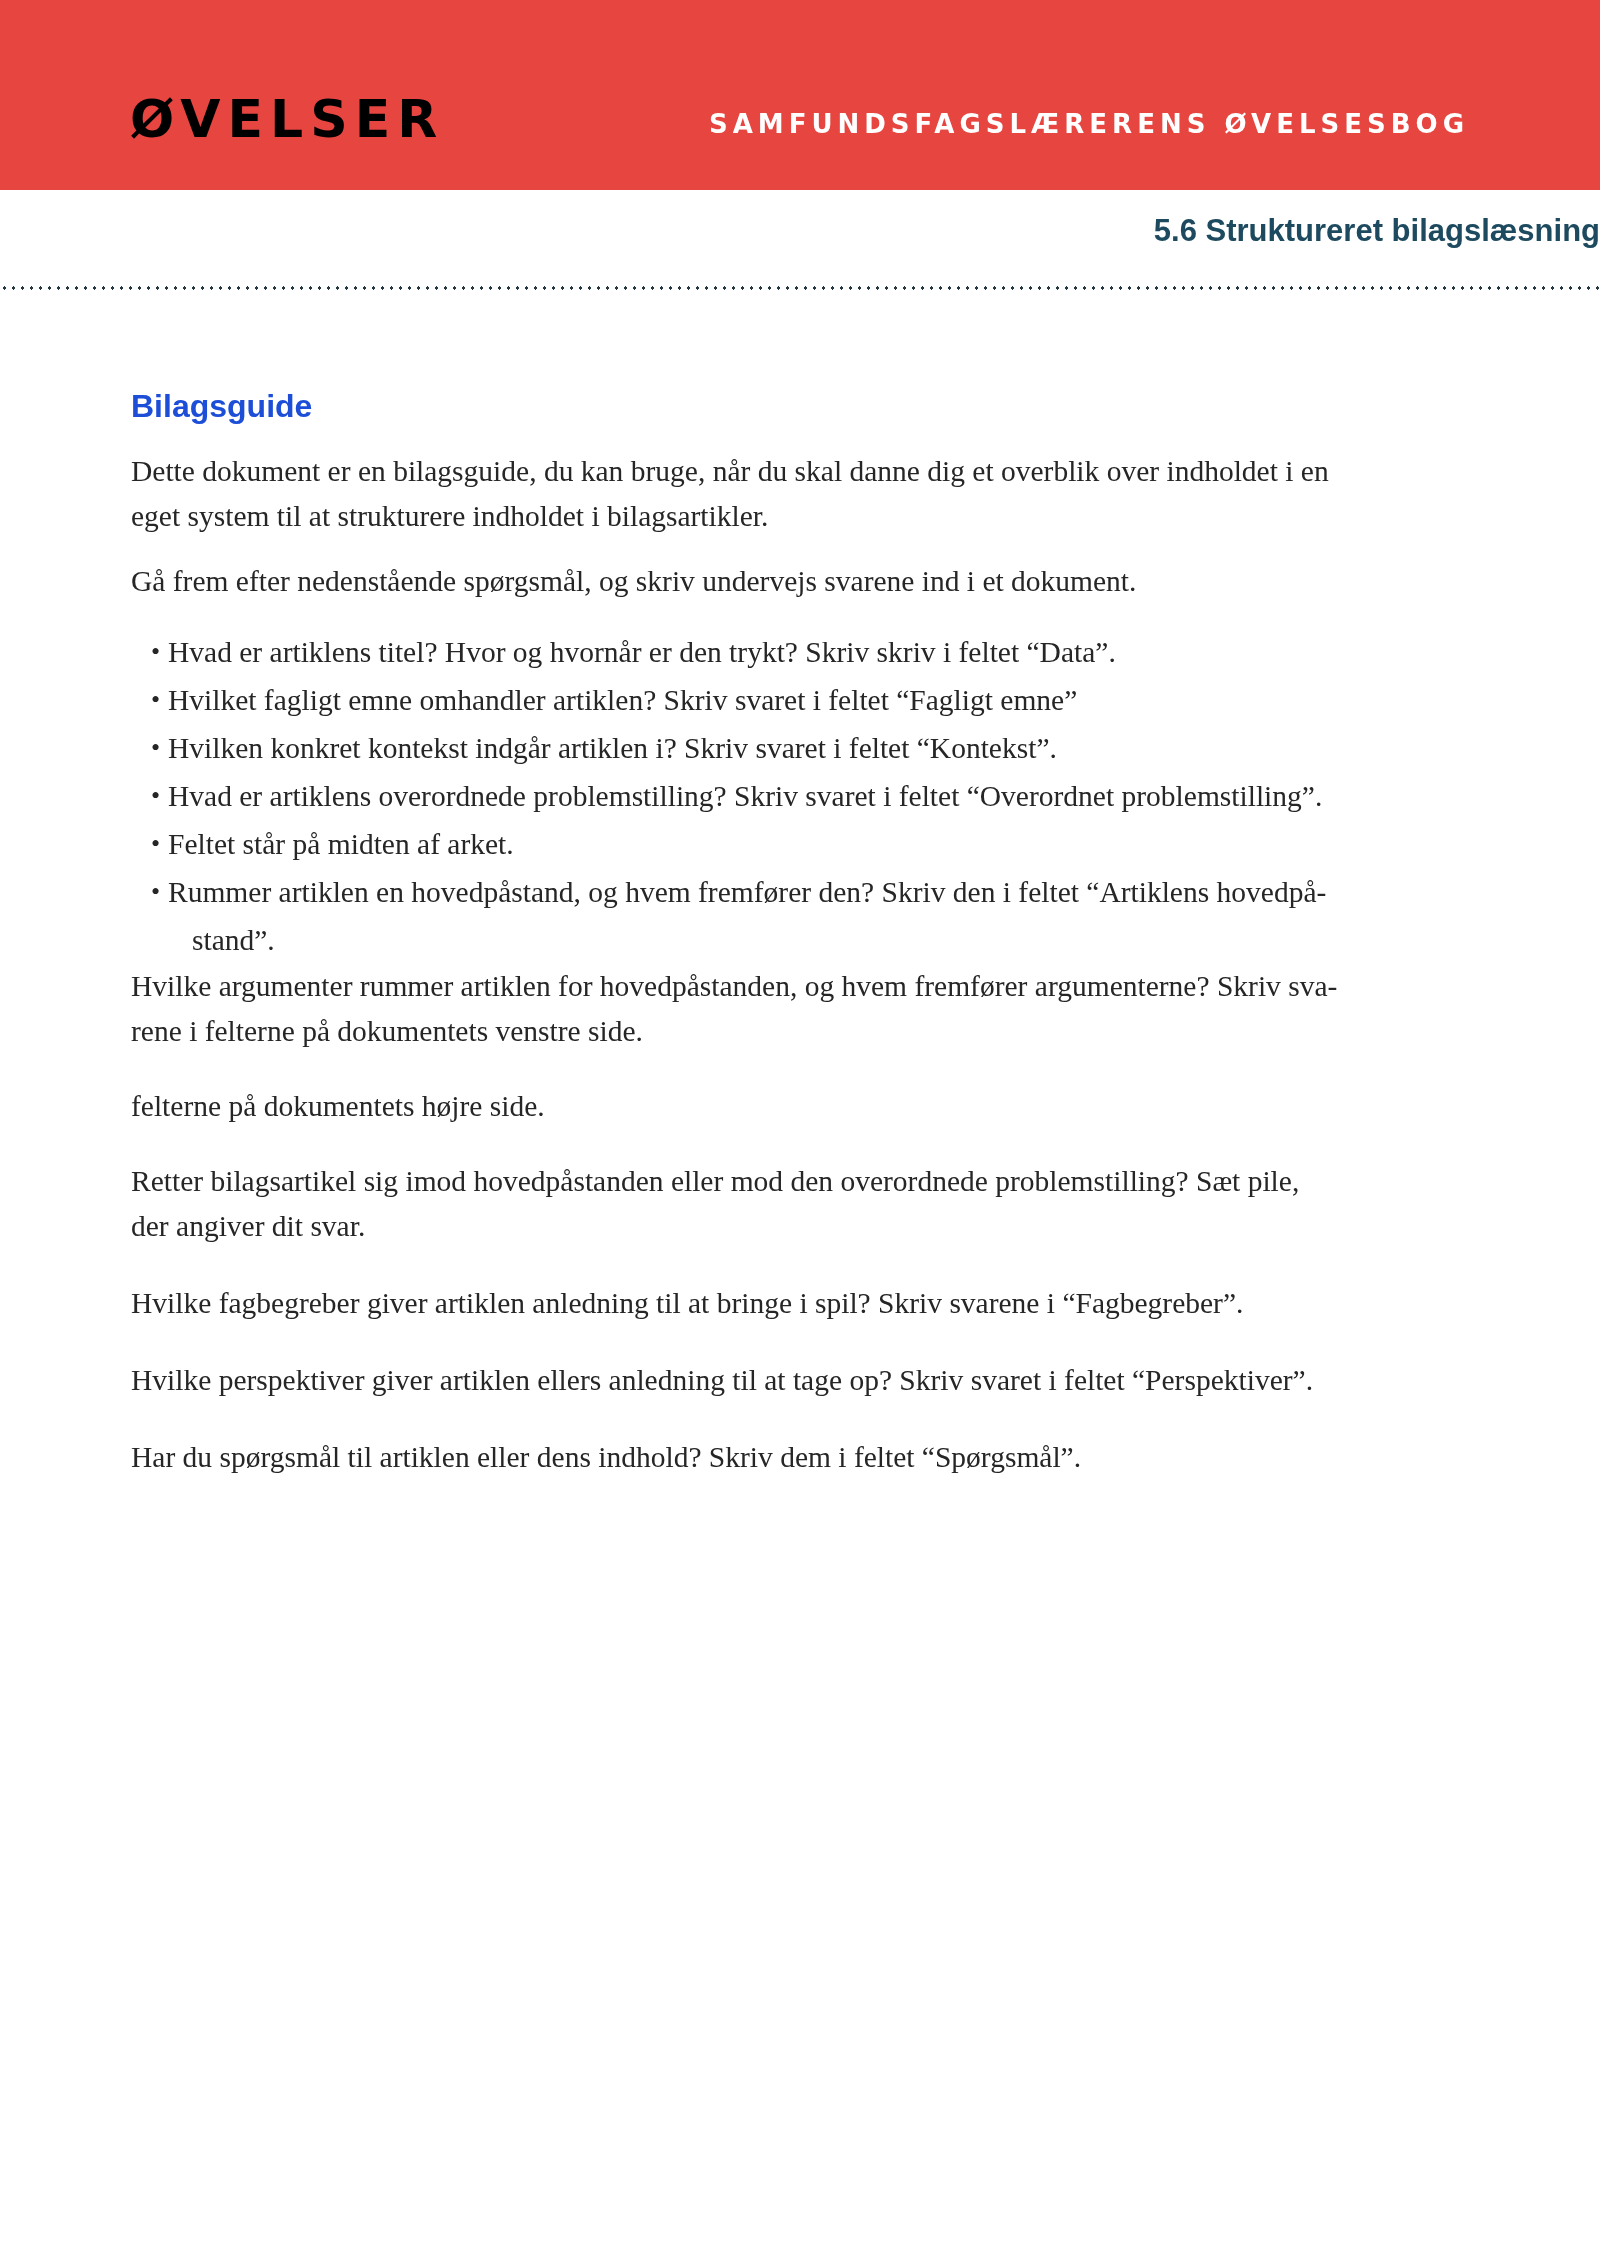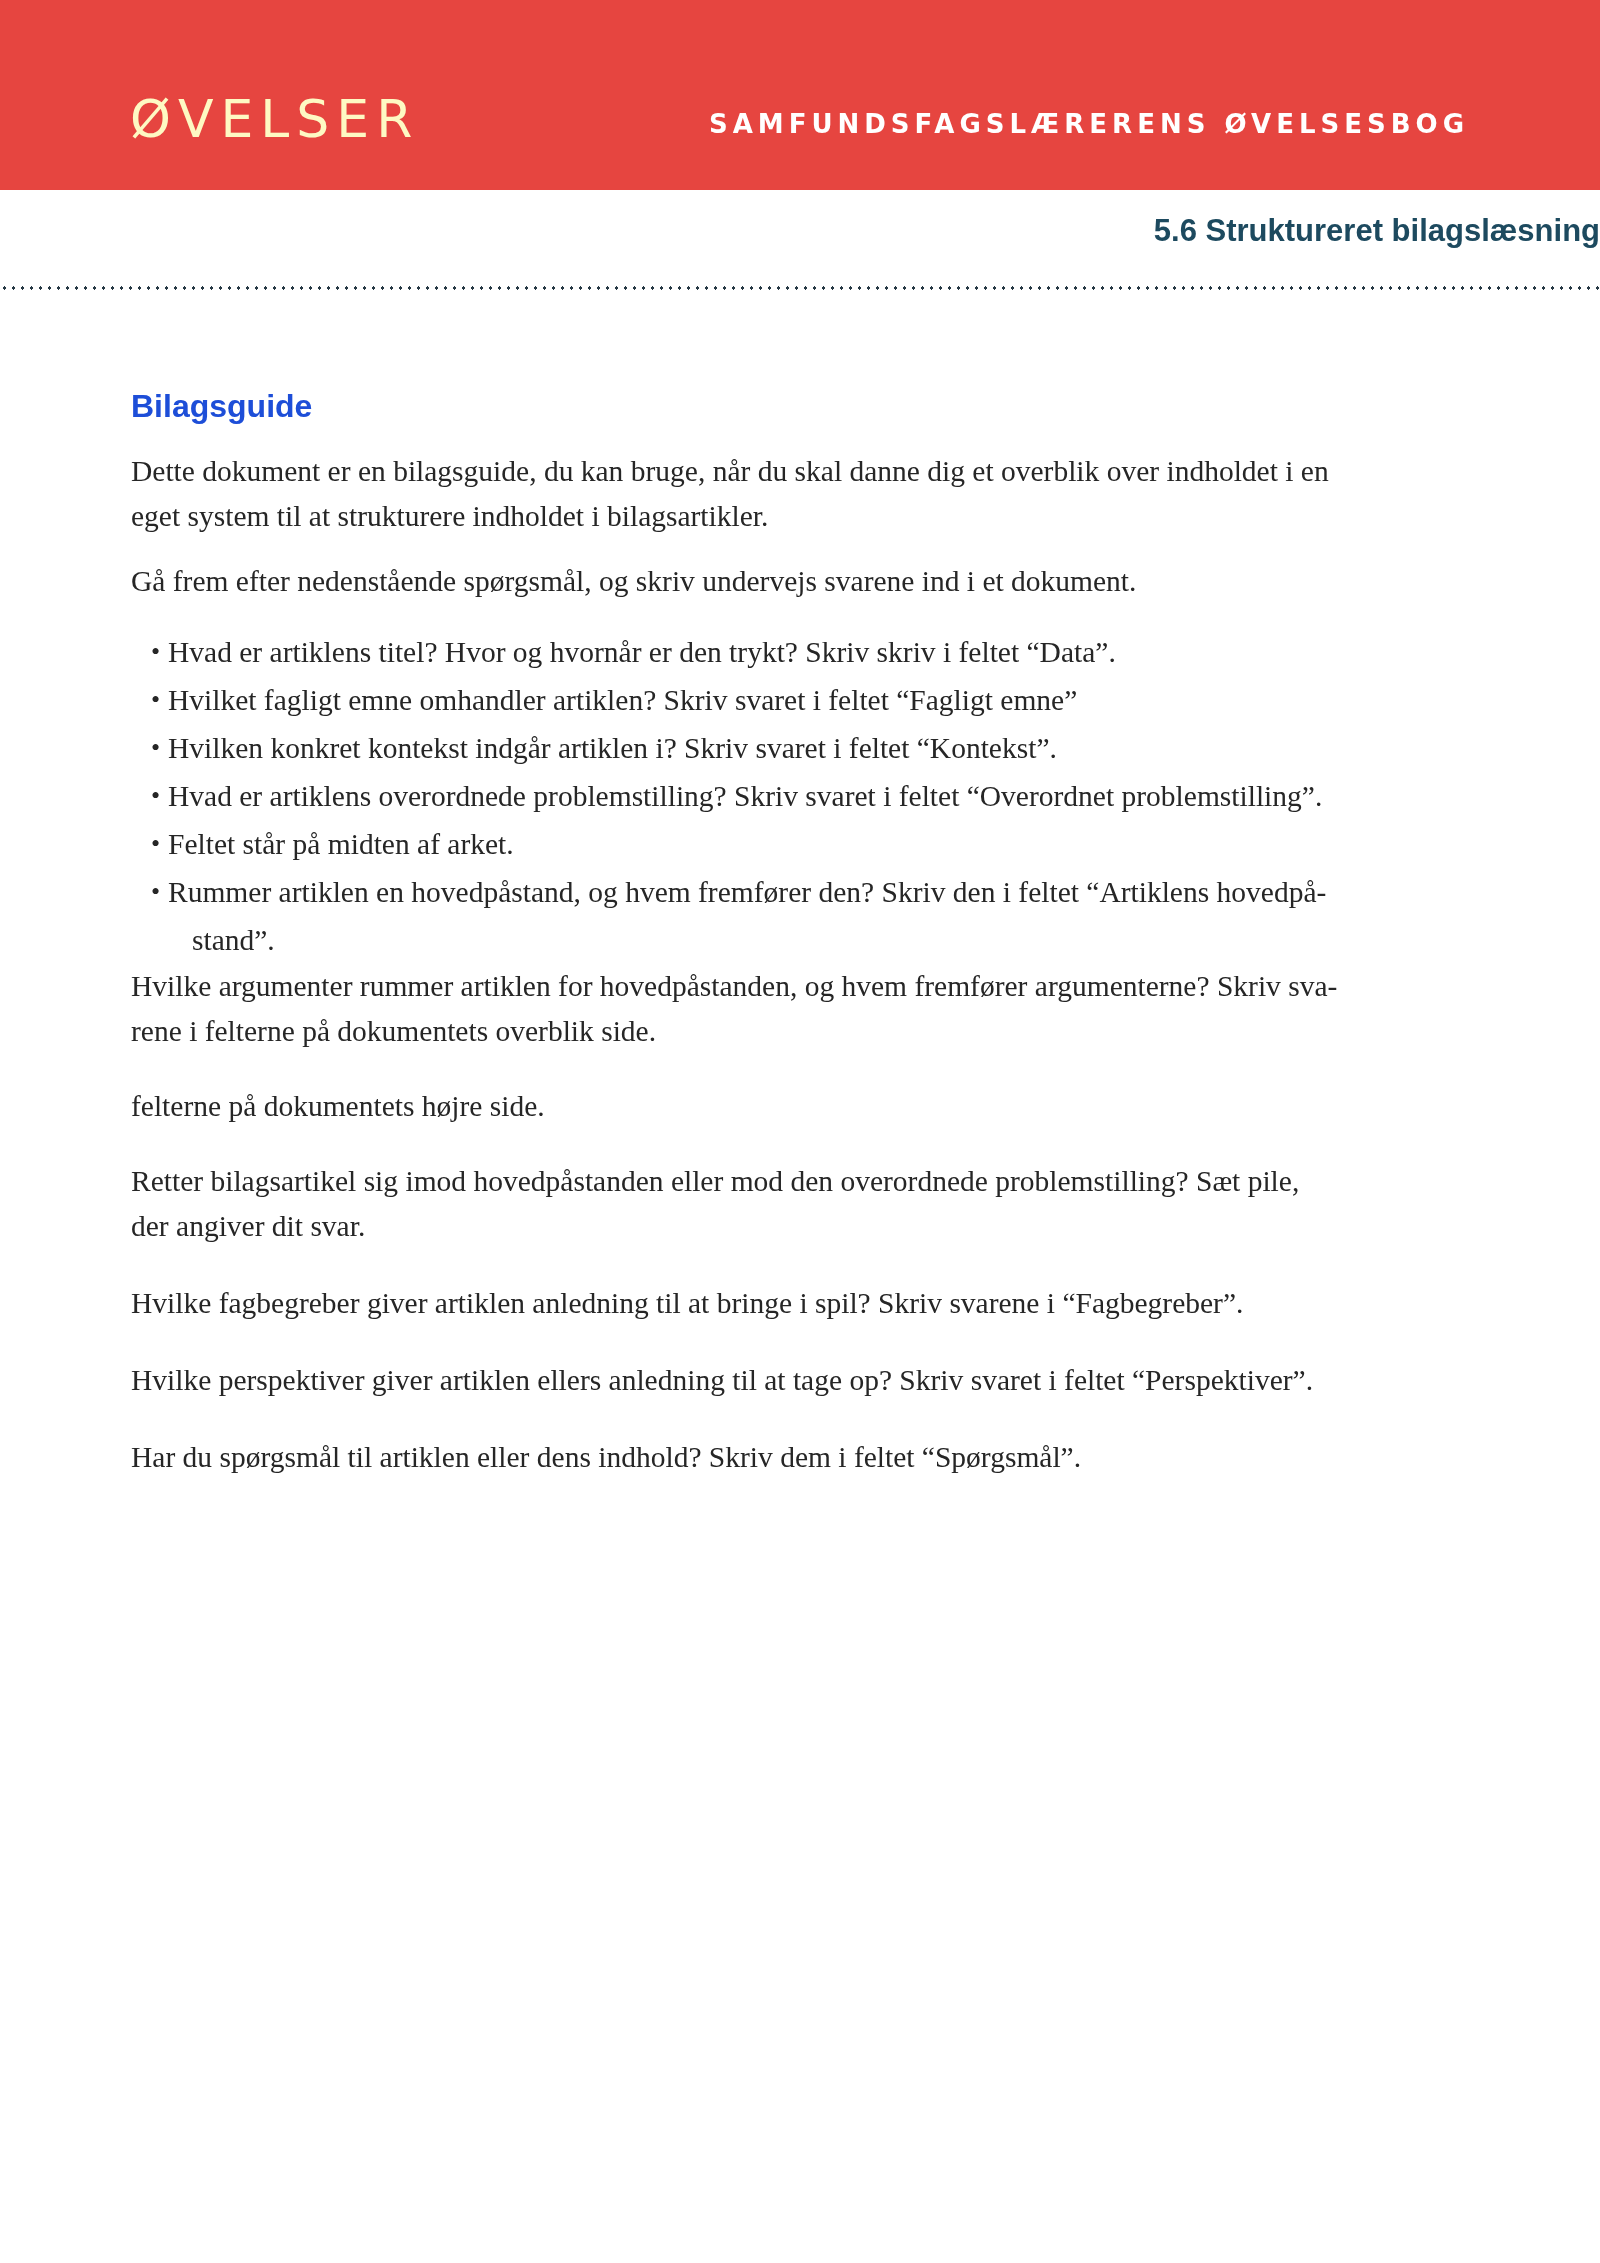--- a/index.html
+++ b/index.html
@@ -17,25 +17,25 @@
     position: relative;
     width: 100%;
     height: 190px;
     background: #e64540;
   }
   .banner-title {
     position: absolute;
     left: 130px;
     bottom: 45px;
     font-family: "DejaVu Sans", sans-serif;
-    font-weight: normal;
+    font-weight: bold;
     font-size: 52px;
     line-height: 1;
     letter-spacing: 7px;
-    color: #fef9c3;
+    color: #000000;
     margin-top: 40px;
   }
   .banner-subtitle {
     position: absolute;
     right: 131px;
     bottom: 53px;
     font-family: "DejaVu Sans", sans-serif;
     font-weight: bold;
     font-size: 26px;
     line-height: 1;
@@ -167,21 +167,21 @@
         <span class="bullet-marker">•</span>
         <span class="bullet-text">
           <span class="line">Rummer artiklen en hovedpåstand, og hvem fremfører den? Skriv den i feltet “Artiklens hovedpå-</span>
           <span class="line cont">stand”.</span>
         </span>
       </li>
     </ul>
 
     <p class="para mt-lg">
       <span class="line">Hvilke argumenter rummer artiklen for hovedpåstanden, og hvem fremfører argumenterne? Skriv sva-</span>
-      <span class="line">rene i felterne på dokumentets overblik side.</span>
+      <span class="line">rene i felterne på dokumentets venstre side.</span>
     </p>
 
     <p class="para mt-md">
       <span class="line">felterne på dokumentets højre side.</span>
     </p>
 
     <p class="para mt-md">
       <span class="line">Retter bilagsartikel sig imod hovedpåstanden eller mod den overordnede problemstilling? Sæt pile,</span>
       <span class="line">der angiver dit svar.</span>
     </p>

